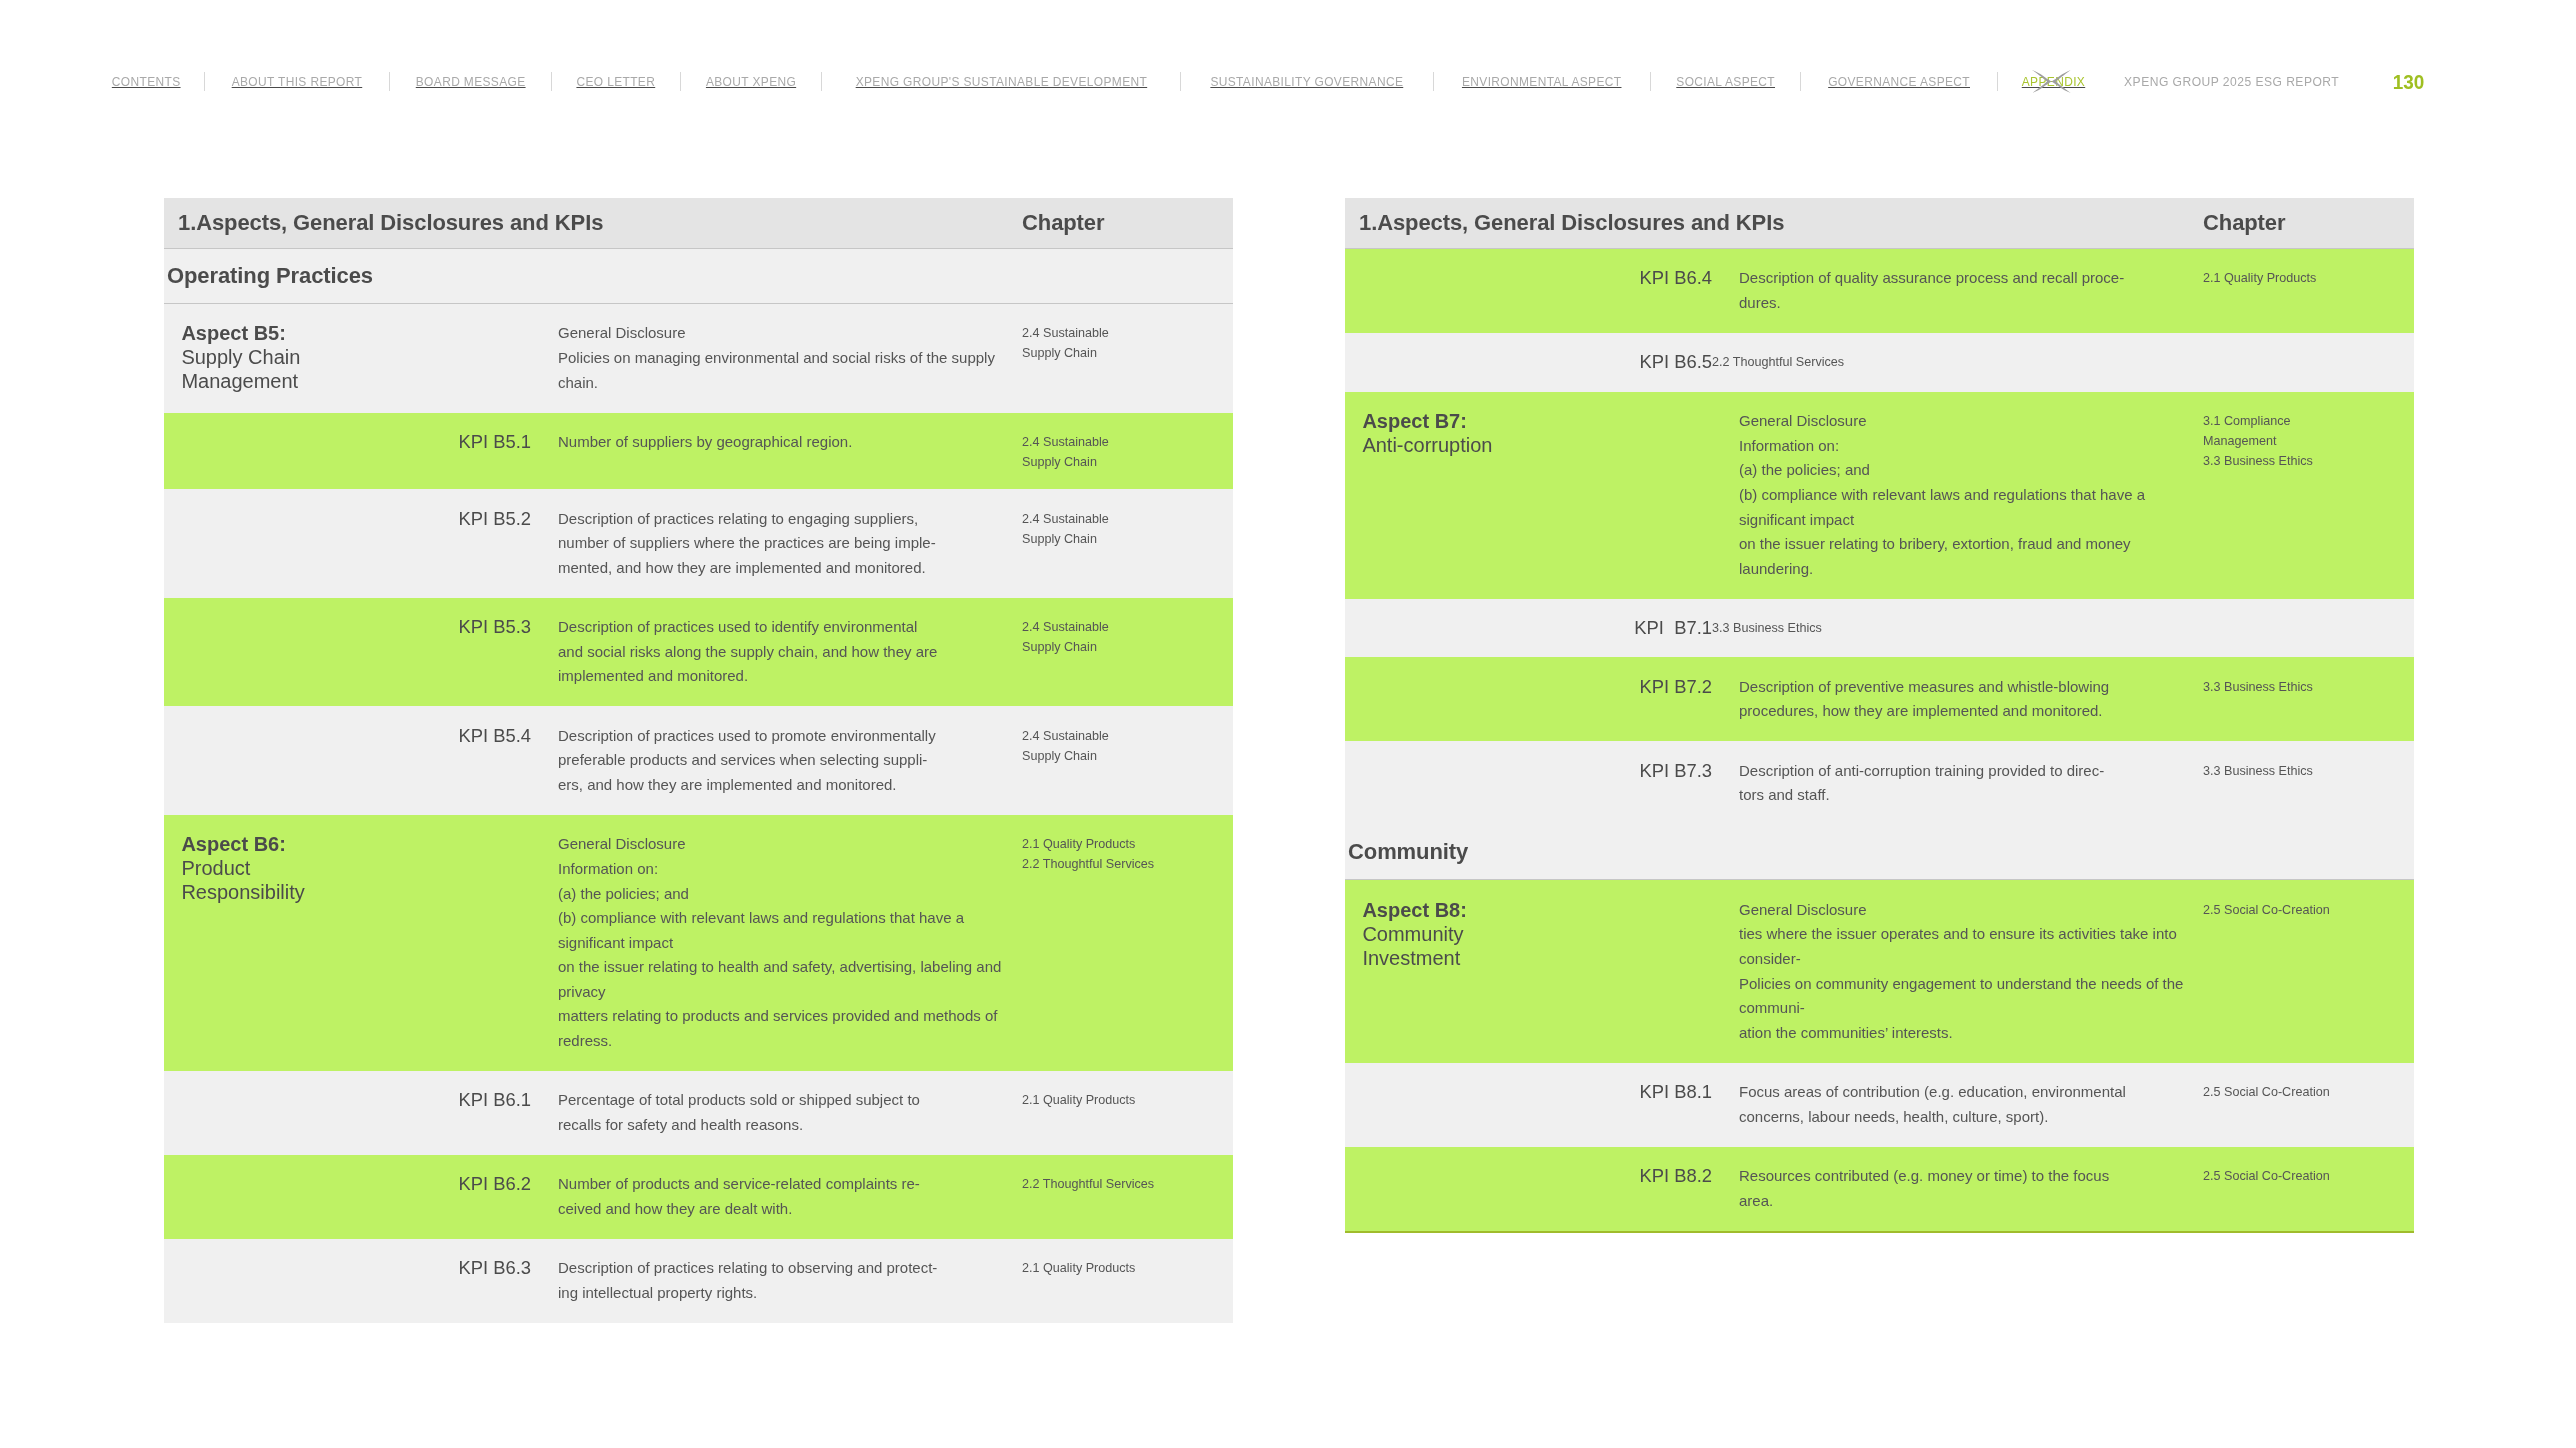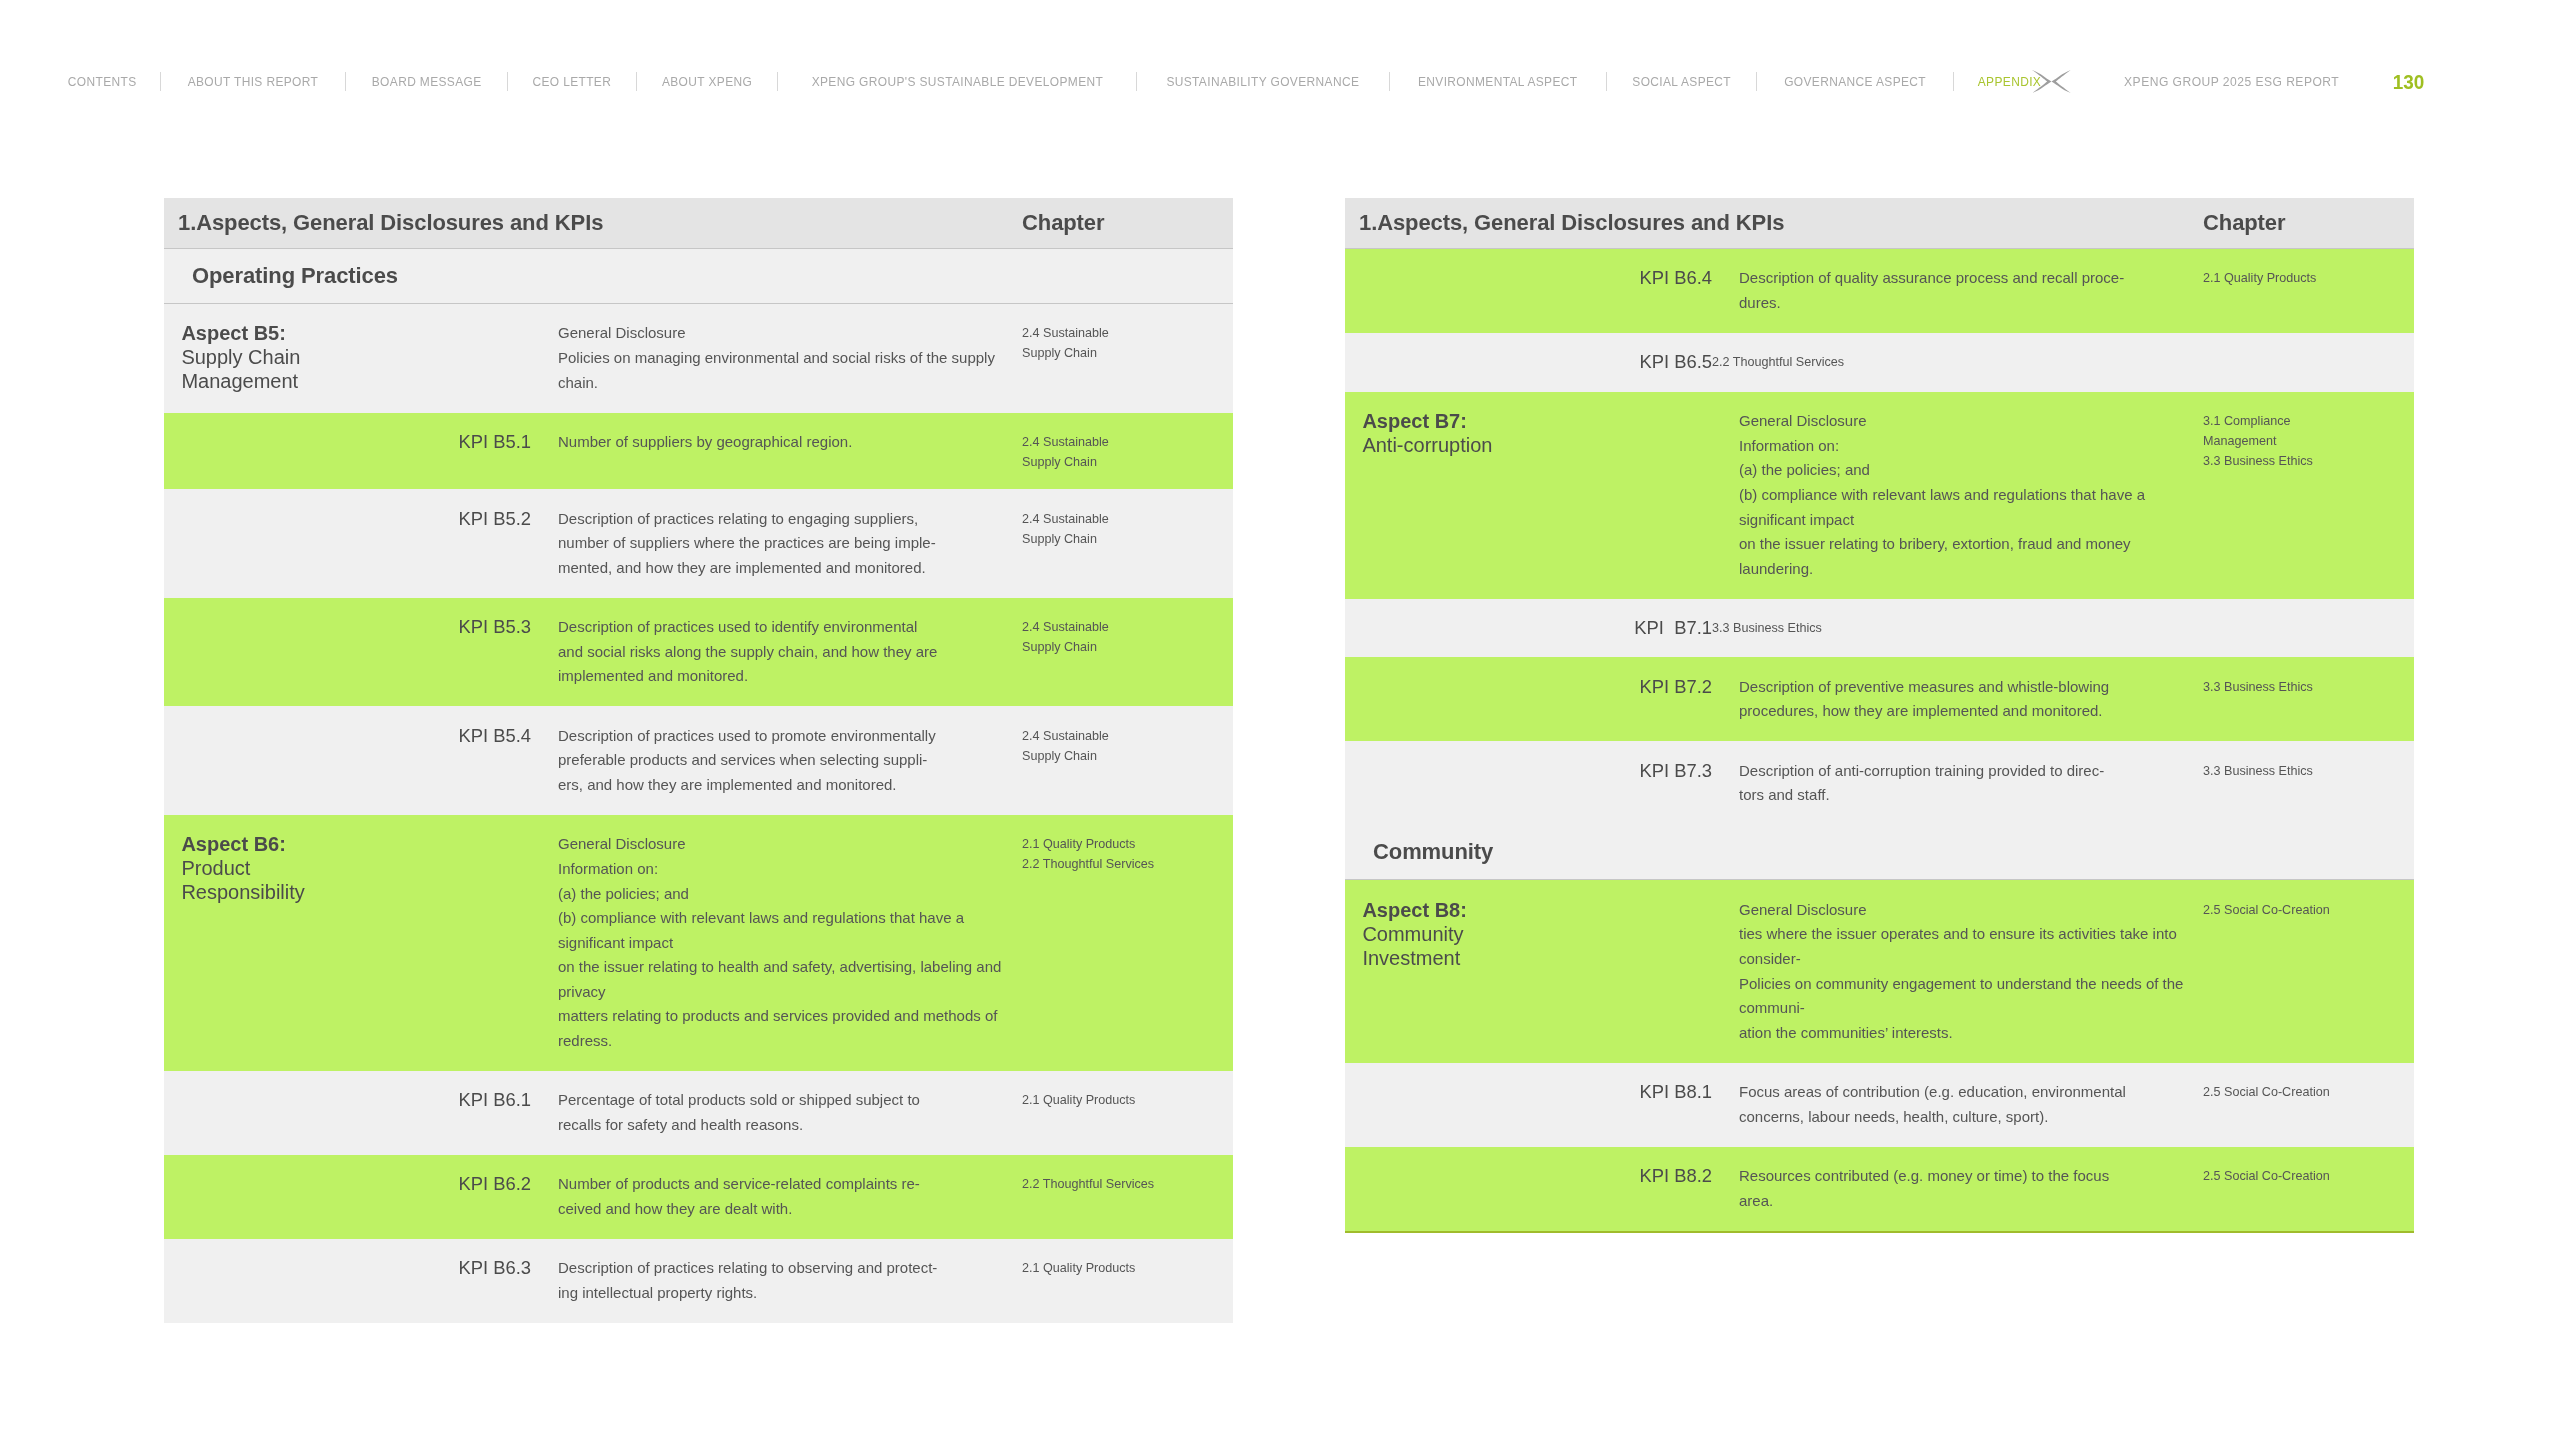--- a/index.html
+++ b/index.html
@@ -22,21 +22,22 @@
     top: 68px;
     left: 0;
     width: 2576px;
     height: 27px;
     display: flex;
     align-items: center;
   }
   .nav-items {
     display: flex;
     align-items: center;
-    margin-left: 64px;
+    margin-left: 108px;
+    text-decoration: underline;
   }
   .nav-item {
     font-size: 13px;
     letter-spacing: 0.4px;
     color: #a9a9a9;
     white-space: nowrap;
     padding: 0 21px;
     line-height: 17.4px;
     transform: scaleX(0.92);
     transform-origin: center;
@@ -115,21 +116,21 @@
     background: #f0f0f0;
     height: 54px;
     display: flex;
     align-items: center;
     border-bottom: 1.9px solid #c6c6c6;
   }
   .section-row .s-label {
     font-size: 22px;
     font-weight: bold;
     color: #4b4b4b;
-    padding-left: 28px;
+    padding-left: 3px;
     letter-spacing: -0.1px;
   }
 
   .row {
     display: flex;
     align-items: flex-start;
     padding: 17.4px 0 17.4px 0;
     box-sizing: border-box;
   }
   .row.shaded  { background: #f0f0f0; }

